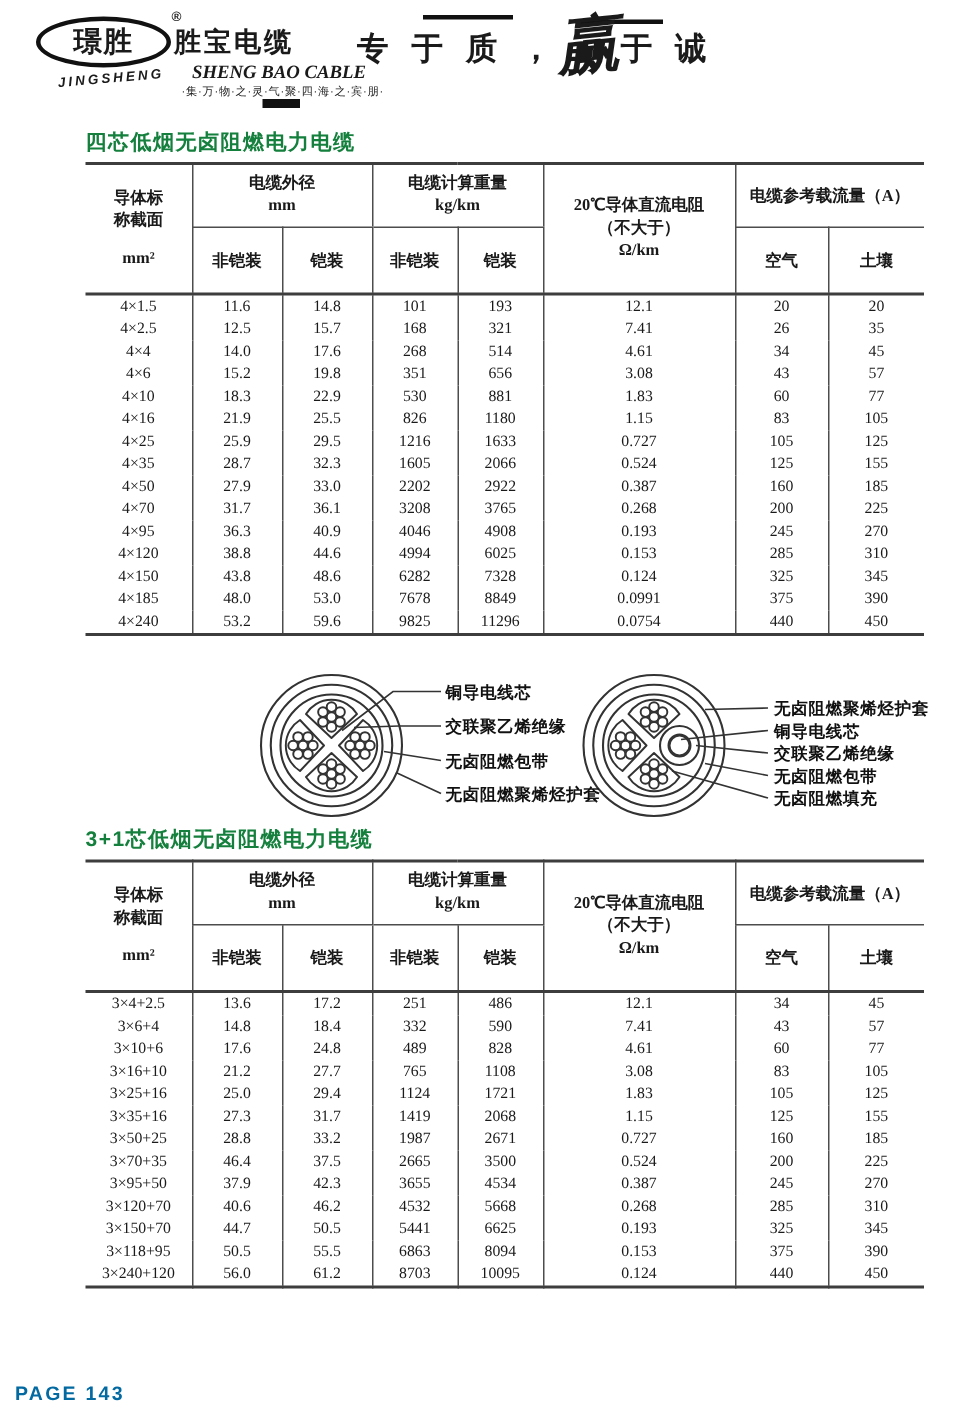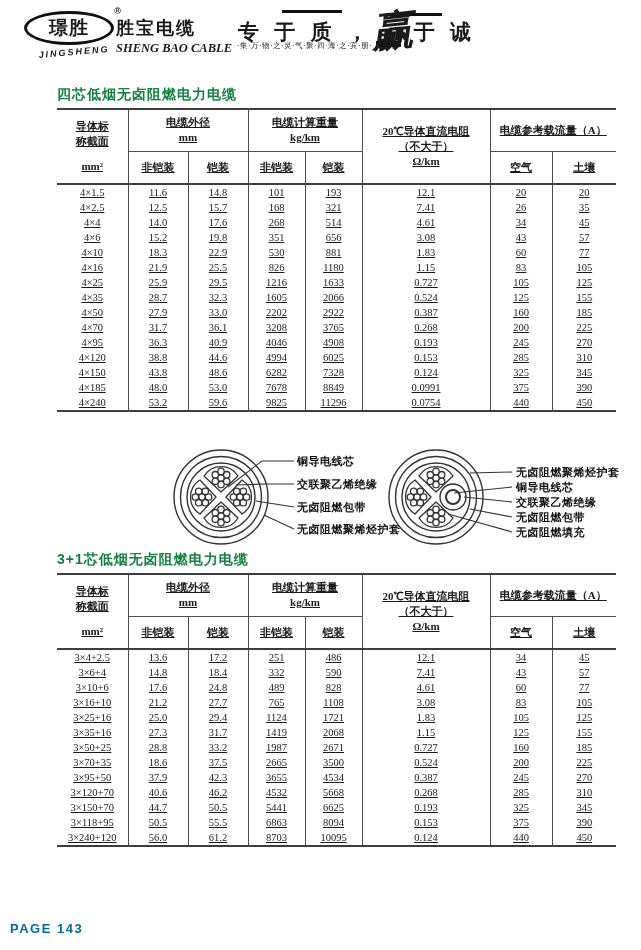--- a/index.html
+++ b/index.html
@@ -10,50 +10,50 @@
   
   .logo-wrap { position:absolute; left:24px; top:11px; width:100px; }
   .logo-oval { position:relative; width:90px; height:34px; border:3px solid #111; border-radius:50%;
                display:flex; align-items:center; justify-content:center; }
   .logo-text { font-size:19px; font-weight:bold; font-family:"Liberation Serif",serif; letter-spacing:1px; }
   .logo-reg  { position:absolute; right:-10px; top:-8px; font-size:9px; font-weight:bold; }
   .logo-en   { margin-top:2px; text-align:center; font-style:italic; font-weight:bold; font-size:9px;
                letter-spacing:2px; transform:rotate(-5deg); }
   .brand { position:absolute; left:116px; top:16px; }
   .brand-name { font-size:18px; font-weight:bold; letter-spacing:2px; }
-  .brand-row2 { position:absolute; left:116px; top:41px; display:flex; align-items:flex-start; white-space:nowrap; }
+  .brand-row2 { position:absolute; left:116px; top:41px; display:flex; align-items:center; white-space:nowrap;flex-direction:column; }
   .brand-en { font-family:"Liberation Serif",serif; font-style:italic; font-weight:bold; font-size:12.5px; }
   .brand-tagline { font-size:7.5px; margin-left:5px; letter-spacing:0.5px; color:#222; }
   .brand-bar { width:25px; height:6px; background:#111; margin-left:4px; }
   .slogan { position:absolute; left:238px; top:4px; width:215px; height:48px; }
   .sl-text { position:absolute; left:0; top:9px; display:flex; align-items:center; white-space:nowrap; }
   .sl-t1,.sl-t2 { font-family:"Liberation Serif",serif; font-weight:700; font-size:21px; letter-spacing:5px; }
   .sl-ying { font-family:"Liberation Serif",serif; font-weight:900; font-style:italic; font-size:42px;
              line-height:0.9; transform:rotate(-6deg); margin:0 1px 0 -2px; }
   .sl-line { position:absolute; height:2.5px; background:#111; }
   .sl-line-a { left:44px; top:6px; width:60px; }
   .sl-line-b { left:148px; top:9px; width:56px; }
 
   
   .tbl-title { position:absolute; left:57px; font-size:14px; font-weight:700; letter-spacing:1px; color:#15803d;
                font-family:Liberation Sans, sans-serif; }
   .title-1 { top:86px; } .title-2 { top:551px; }
 
   
   .ctable { position:absolute; left:57px; width:559px; border-collapse:collapse; table-layout:fixed;
-            border-top:2.5px solid #3d3d3d; border-bottom:2.5px solid #3d3d3d;text-decoration:underline; }
+            border-top:2.5px solid #3d3d3d; border-bottom:2.5px solid #3d3d3d; }
   .ctable-1 { top:108px; } .ctable-2 { top:573px; }
   .ctable th { font-family:"Liberation Serif",serif; font-size:11px; font-weight:700;
                text-align:center; vertical-align:middle; border-left:1px solid #4d4d4d; padding:1px 2px; }
   .ctable td { font-family:"Liberation Serif","DejaVu Serif",serif; font-size:10.5px; text-align:center;
                vertical-align:middle; height:15px; line-height:15px; padding:0 2px;
                border-left:1px solid #4d4d4d; }
   .ctable tr.grp th:first-child, .ctable tbody td:first-child { border-left:none; }
   .ctable tr.grp th { height:42px; border-bottom:1px solid #4d4d4d; }
-  .ctable tr.sub th { height:33px; }
+  .ctable tr.sub th { height:45px; }
   .ctable thead { border-bottom:2.5px solid #3d3d3d; }
   .blk { display:block; line-height:1.35; }
   .spec-unit { margin-top:10px; font-weight:700; }
 
   
   .diagram-svg { position:absolute; left:0; top:435px; }
   .dg-label { position:absolute; font-size:11px; font-weight:600; letter-spacing:0.5px; color:#111;
               white-space:nowrap; font-family:"Liberation Serif",serif; }
 
   
@@ -460,21 +460,21 @@
           <td>28.8</td>
           <td>33.2</td>
           <td>1987</td>
           <td>2671</td>
           <td>0.727</td>
           <td>160</td>
           <td>185</td>
         </tr>
         <tr>
           <td>3×70+35</td>
-          <td>18.6</td>
+          <td>46.4</td>
           <td>37.5</td>
           <td>2665</td>
           <td>3500</td>
           <td>0.524</td>
           <td>200</td>
           <td>225</td>
         </tr>
         <tr>
           <td>3×95+50</td>
           <td>37.9</td>

